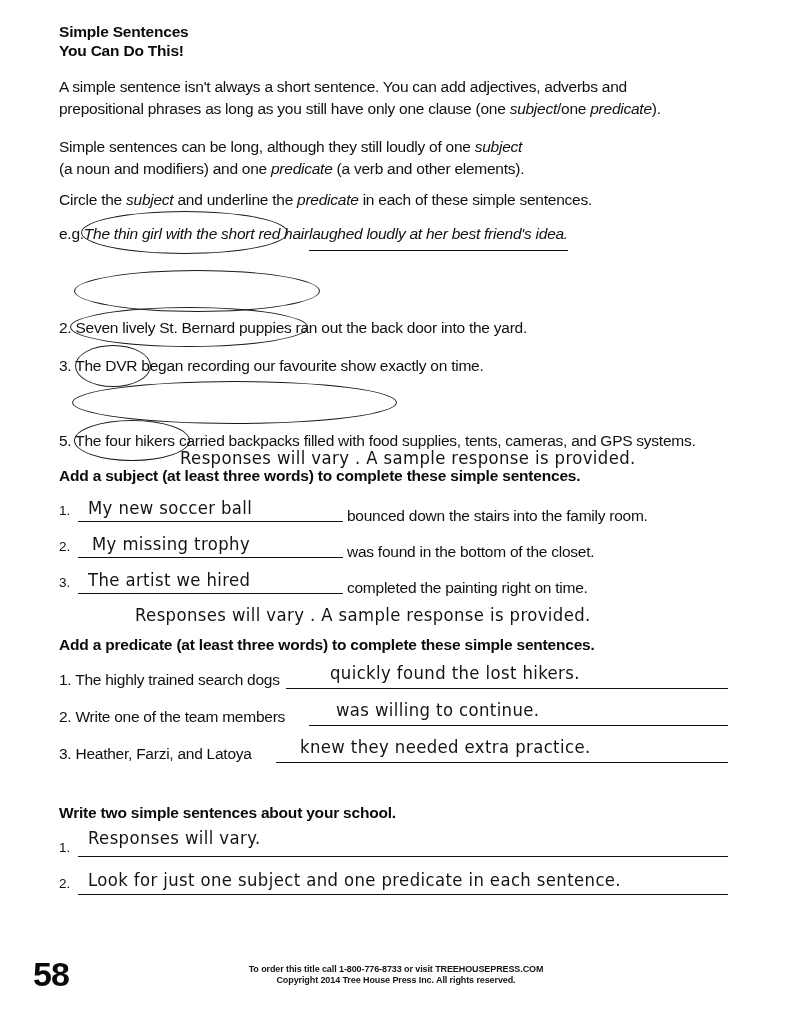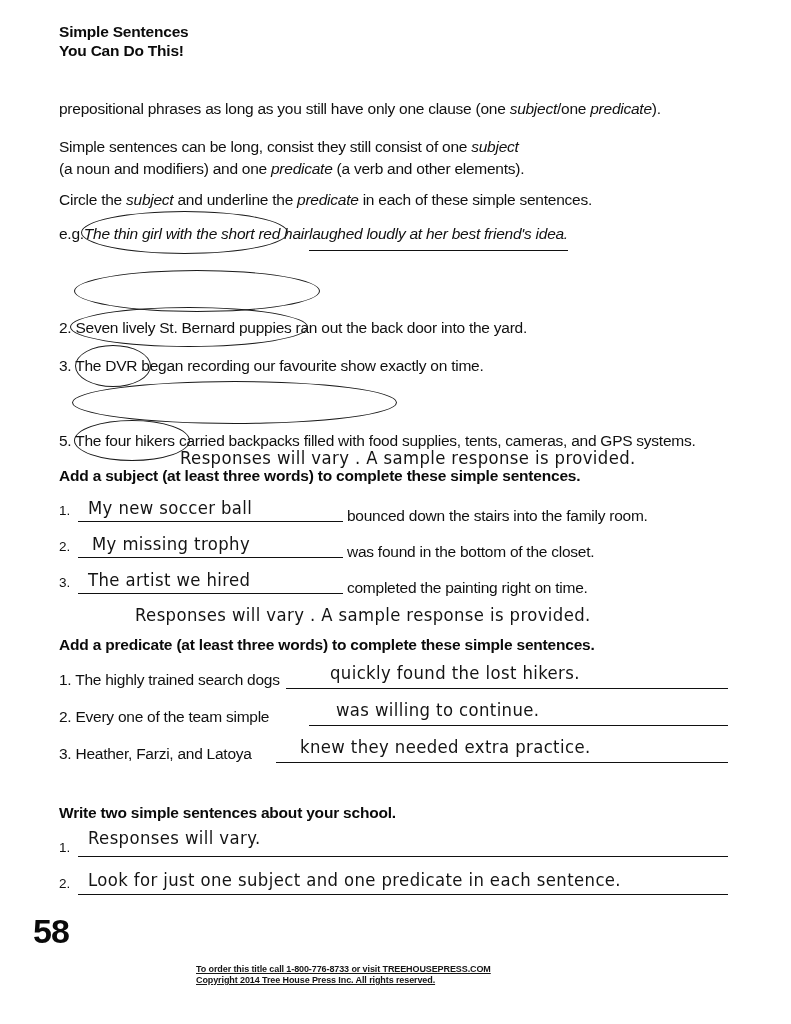--- a/index.html
+++ b/index.html
@@ -98,39 +98,40 @@
     font-size: 34px;
     color: #0a0a0a;
     letter-spacing: -1px;
   }
   .fineprint {
     font-family: "Liberation Sans", sans-serif;
     font-weight: bold;
     font-size: 9px;
     line-height: 11px;
     color: #151515;
+    text-align: center;
     white-space: nowrap;
     letter-spacing: -0.1px;
-    text-decoration: underline;
   }
 </style>
 </head>
 <body>
 
 <div class="page">
 
   <div class="abs title" style="left:59px; top:22px;">Simple Sentences</div>
   <div class="abs title" style="left:59px; top:41px;">You Can Do This!</div>
 
+  <div class="abs print" style="left:59px; top:75px;">A simple sentence isn't always a short sentence. You can add adjectives, adverbs and</div>
   <div class="abs print" style="left:59px; top:97px;">
     <span>prepositional phrases as long as you still have only one clause (one </span><span class="ital">subject</span><span>/one </span><span class="ital">predicate</span><span>).</span>
   </div>
 
   <div class="abs print" style="left:59px; top:135px;">
-    <span>Simple sentences can be long, consist they still consist of one </span><span class="ital">subject</span>
+    <span>Simple sentences can be long, although they still loudly of one </span><span class="ital">subject</span>
   </div>
   <div class="abs print" style="left:59px; top:157px;">
     <span>(a noun and modifiers) and one </span><span class="ital">predicate</span><span> (a verb and other elements).</span>
   </div>
 
   <div class="abs print" style="left:59px; top:188px;">
     <span>Circle the </span><span class="ital">subject</span><span> and underline the </span><span class="ital">predicate</span><span> in each of these simple sentences.</span>
   </div>
 
   <div class="abs print" style="left:59px; top:222px;">
@@ -185,21 +186,21 @@
 
   <div class="abs print" style="left:59px; top:668px;">
     <span class="num">1.</span>
     <span>The highly trained search dogs</span>
   </div>
   <div class="abs hand" style="left:330px; top:663px;">quickly found the lost hikers.</div>
   <div class="rule" style="left:286px; top:688px; width:442px;"></div>
 
   <div class="abs print" style="left:59px; top:705px;">
     <span class="num">2.</span>
-    <span>Every one of the team simple</span>
+    <span>Write one of the team members</span>
   </div>
   <div class="abs hand" style="left:336px; top:700px;">was willing to continue.</div>
   <div class="rule" style="left:309px; top:725px; width:419px;"></div>
 
   <div class="abs print" style="left:59px; top:742px;">
     <span class="num">3.</span>
     <span>Heather, Farzi, and Latoya</span>
   </div>
   <div class="abs hand" style="left:300px; top:737px;">knew they needed extra practice.</div>
   <div class="rule" style="left:276px; top:762px; width:452px;"></div>
@@ -207,17 +208,17 @@
   <div class="abs title" style="left:59px; top:803px;">Write two simple sentences about your school.</div>
 
   <div class="abs num small" style="left:59px; top:840px;">1.</div>
   <div class="abs hand" style="left:88px; top:828px;">Responses will vary.</div>
   <div class="rule" style="left:78px; top:856px; width:650px;"></div>
 
   <div class="abs num small" style="left:59px; top:876px;">2.</div>
   <div class="abs hand" style="left:88px; top:870px;">Look for just one subject and one predicate in each sentence.</div>
   <div class="rule" style="left:78px; top:894px; width:650px;"></div>
 
-  <div class="abs pagenum" style="left:33px; top:912px;">58</div>
+  <div class="abs pagenum" style="left:33px; top:955px;">58</div>
   <div class="abs fineprint" style="left:196px; top:964px; width:400px;">To order this title call 1-800-776-8733 or visit TREEHOUSEPRESS.COM</div>
   <div class="abs fineprint" style="left:196px; top:975px; width:400px;">Copyright 2014 Tree House Press Inc. All rights reserved.</div>
 
 </div>
 
 </body></html>

